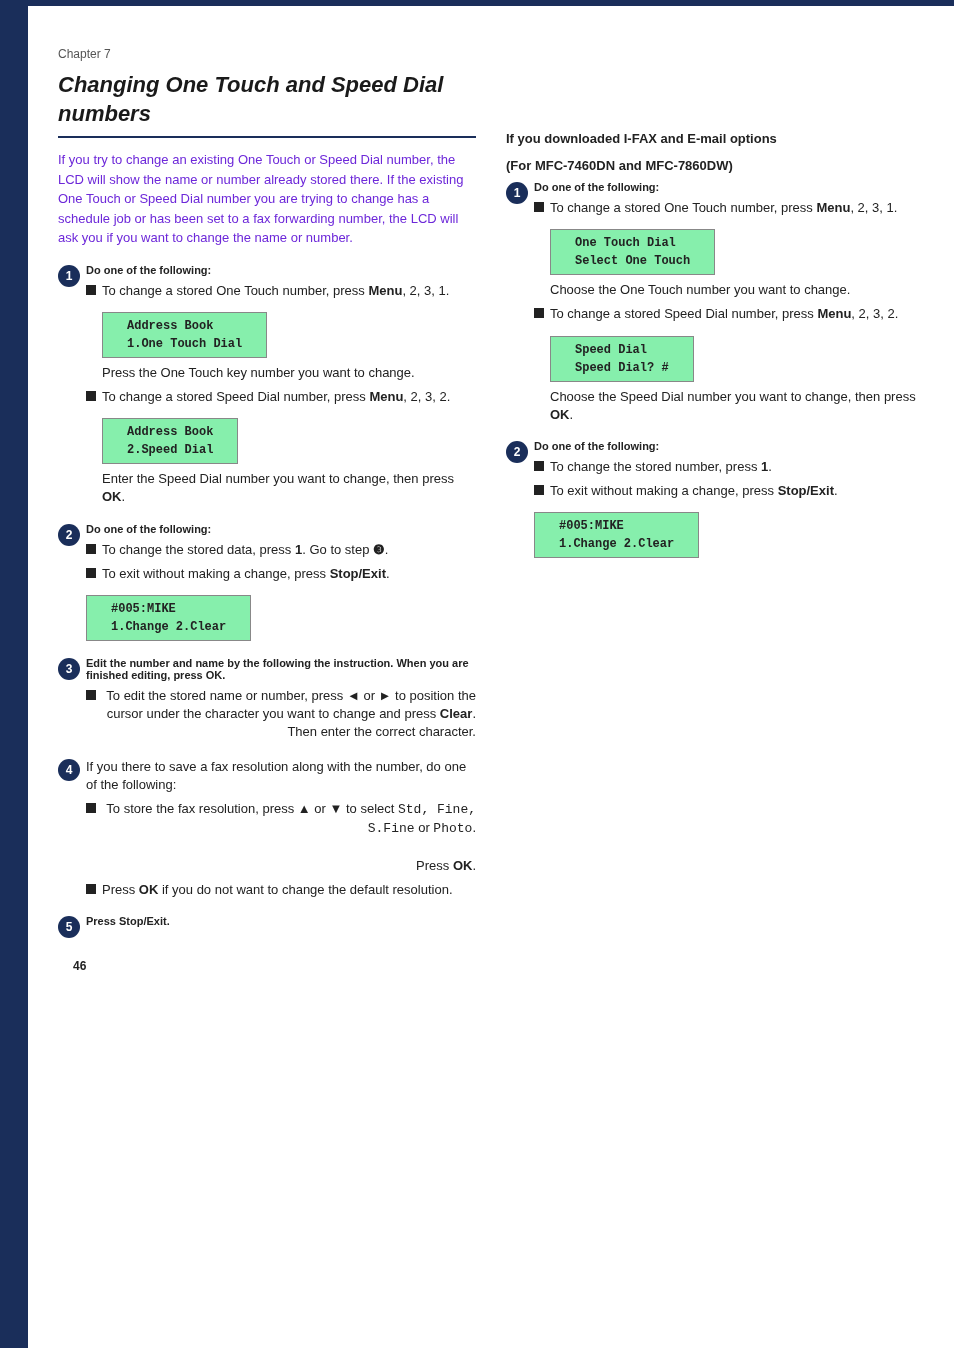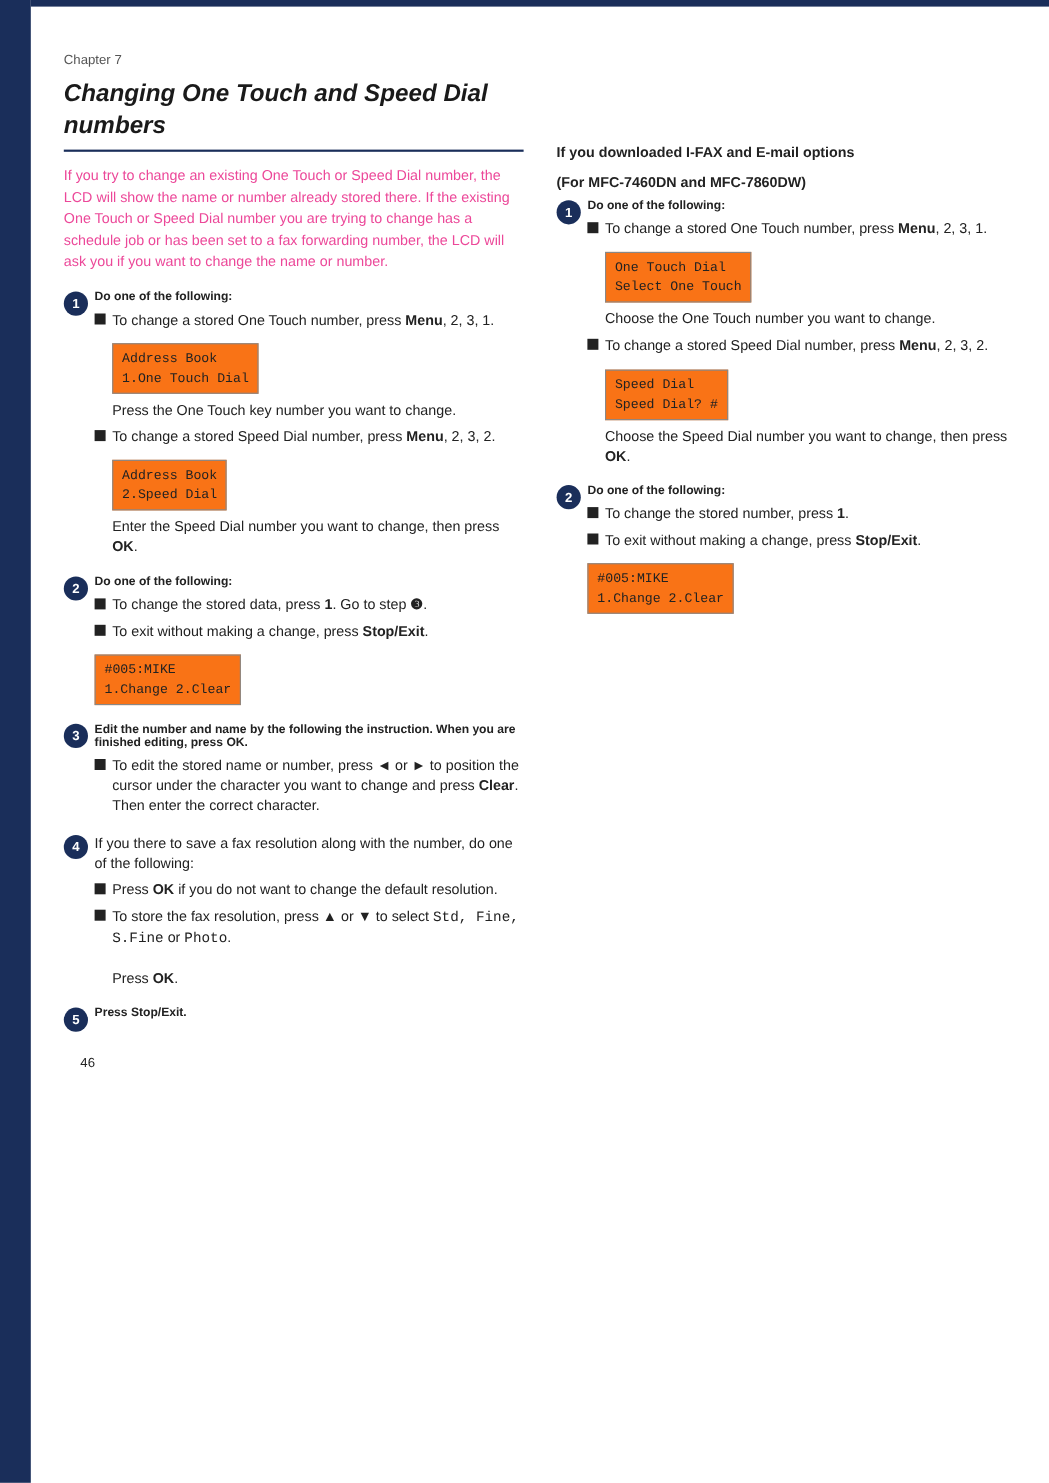--- a/index.html
+++ b/index.html
@@ -69,21 +69,21 @@
       border-bottom: 2px solid #1a2e5a;
       padding-bottom: 8px;
       margin-bottom: 12px;
       line-height: 1.3;
       font-style: italic;
     }
 
     .intro-text {
       font-size: 13px;
       line-height: 1.5;
-      color: #ec4899;
+      color: #6d28d9;
       margin-bottom: 16px;
     }
 
     .step-block {
       display: flex;
       align-items: flex-start;
       margin-bottom: 10px;
       gap: 6px;
     }
 
@@ -111,20 +111,21 @@
     .step-label {
       font-size: 11px;
       margin-bottom: 6px;
       font-weight: bold;
     }
 
     .bullet-list {
       list-style: none;
       padding-left: 0;
       margin-bottom: 6px;
+      text-align: right;
     }
 
     .bullet-list li {
       display: flex;
       align-items: flex-start;
       gap: 6px;
       margin-bottom: 6px;
       font-size: 13px;
       line-height: 1.4;
     }
@@ -136,26 +137,27 @@
       height: 10px;
       background: #222;
       margin-top: 3px;
       flex-shrink: 0;
     }
 
     .lcd-box {
       font-family: 'Courier New', Courier, monospace;
       font-size: 12px;
       border: 1px solid #888;
-      background: #f97316;
-      padding: 4px 8px;
+      background: #86efac;
+      padding: 4px 24px;
       display: inline-block;
       margin: 6px 0 6px 0;
       line-height: 1.5;
       white-space: pre;
+      font-weight: bold;
     }
 
     .sub-text {
       font-size: 13px;
       line-height: 1.4;
       margin-bottom: 6px;
     }
     .mono { font-family: 'Courier New', Courier, monospace; }
 
     .indented {
@@ -167,21 +169,21 @@
       font-weight: bold;
       margin-top: 12px;
       margin-bottom: 4px;
     }
 
     .page-number {
       position: absolute;
       bottom: 15px;
       left: 45px;
       font-size: 12px;
-      font-weight: normal;
+      font-weight: bold;
       color: #222;
     }
   </style>
 </head>
 <body>
 
 <div class="left-sidebar"></div>
 <div class="top-bar"></div>
 
 <div class="main-content">
@@ -268,29 +270,29 @@
       </div>
 
       <div class="step-block">
         <div class="step-circle">4</div>
         <div class="step-content">
           <div class="sub-text">If you there to save a fax resolution along with the number, do one of the following:</div>
           <ul class="bullet-list">
             <li>
               <span class="bullet-square"></span>
               <span>
-                Press <strong>OK</strong> if you do not want to change the default resolution.
-              </span>
-            </li>
-            <li>
-              <span class="bullet-square"></span>
-              <span>
                 To store the fax resolution, press ▲ or ▼ to select <span class="mono">Std, Fine, S.Fine</span> or <span class="mono">Photo</span>.
                 <br><br>
                 <span>Press <strong>OK</strong>.</span>
+              </span>
+            </li>
+            <li>
+              <span class="bullet-square"></span>
+              <span>
+                Press <strong>OK</strong> if you do not want to change the default resolution.
               </span>
             </li>
           </ul>
         </div>
       </div>
 
       <div class="step-block">
         <div class="step-circle">5</div>
         <div class="step-content">
           <div class="step-label">

